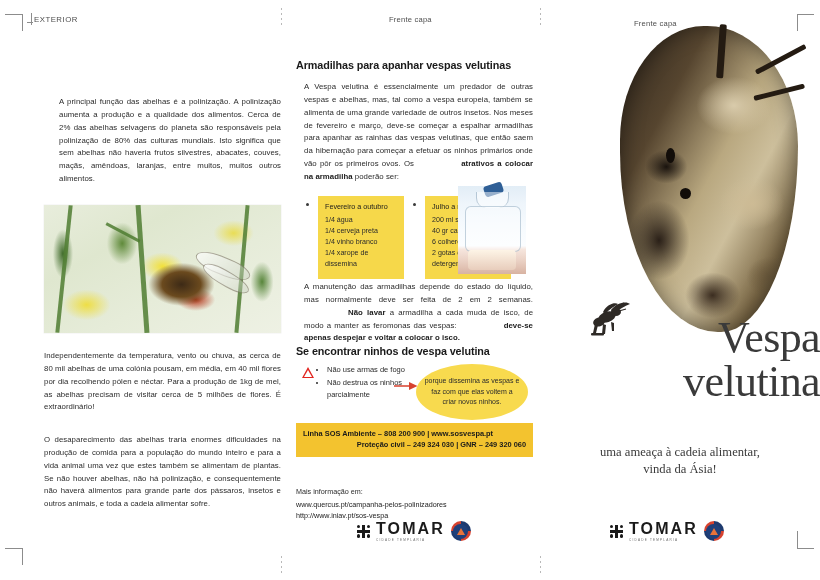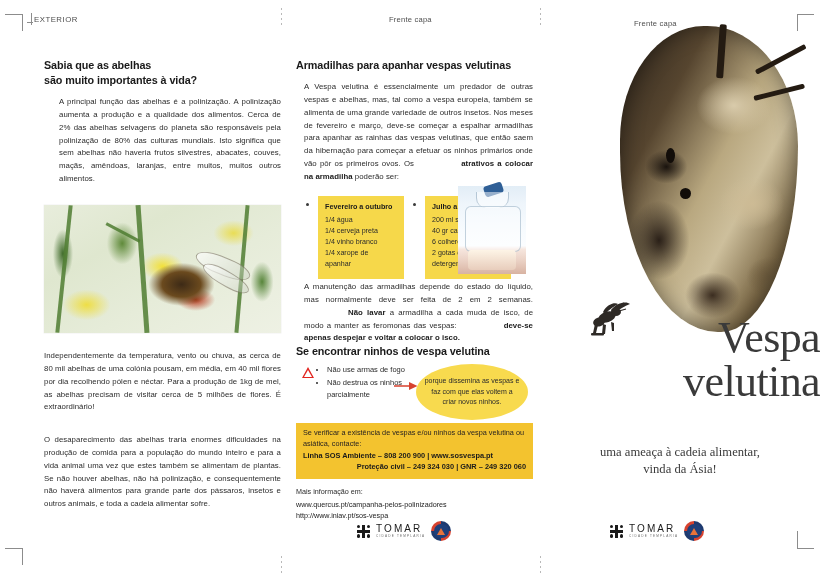--- a/index.html
+++ b/index.html
@@ -56,21 +56,21 @@
     border:.5px solid rgba(90,80,60,.45);
   }
 
   
   #panel-verso{position:absolute;left:292px;top:0;width:245px;height:580px;}
 
   .recipe-row{position:absolute;display:flex;gap:9px;align-items:flex-start;}
   .recipe-card{
     background:#f6d84a;width:86px;padding:6px 7px 9px 7px;box-sizing:border-box;
   }
-  .recipe-card .rc-title{font-size:7.2px;font-weight:bold;line-height:1.35;margin-bottom:3px;color:#1a1a1a;}
+  .recipe-card .rc-title{font-size:7.2px;font-weight:normal;line-height:1.35;margin-bottom:3px;color:#1a1a1a;}
   .recipe-card .rc-line{font-size:7.1px;line-height:1.55;color:#2b2b2b;}
   .bullet-dot{
     width:3px;height:3px;background:#3a3a3a;border-radius:50%;
     margin-top:7px;flex:none;
   }
 
   #bottle-photo{
     position:absolute;left:458px;top:186px;width:68px;height:88px;
     background:
       linear-gradient(180deg,#e2edf6 0%,#eef5fb 20%,#f7fbfe 50%,#fbfdff 68%,
@@ -136,21 +136,21 @@
   .cross-icon{width:13px;height:13px;position:relative;flex:none;}
   .cross-icon i{position:absolute;background:#1a1a1a;}
   .cross-icon .cv{left:5px;top:0;width:3px;height:13px;}
   .cross-icon .ch{left:0;top:5px;width:13px;height:3px;}
   .cross-icon .d1,.cross-icon .d2,.cross-icon .d3,.cross-icon .d4{
     width:3.4px;height:3.4px;border-radius:50%;
   }
   .cross-icon .d1{left:0;top:0}.cross-icon .d2{right:0;top:0}
   .cross-icon .d3{left:0;bottom:0}.cross-icon .d4{right:0;bottom:0}
   .logo-word{display:flex;flex-direction:column;line-height:1;}
-  .logo-word .w1{font-size:10px;font-weight:normal;letter-spacing:2.1px;color:#1a1a1a;}
+  .logo-word .w1{font-size:16px;font-weight:bold;letter-spacing:2.1px;color:#1a1a1a;}
   .logo-word .w2{font-size:3.1px;letter-spacing:1.2px;color:#6d6d6d;margin-top:1.6px;}
   .pc-badge{width:20px;height:20px;border-radius:50%;position:relative;flex:none;
     background:conic-gradient(#1e3a6e 0 25%,#d7422f 0 50%,#1e3a6e 0 75%,#d7422f 0 100%);}
   .pc-badge .inner{position:absolute;left:2.6px;top:2.6px;right:2.6px;bottom:2.6px;
     border-radius:50%;background:#1f3f7a;display:flex;align-items:center;justify-content:center;}
   .pc-badge .tri{width:0;height:0;border-left:4.2px solid transparent;
     border-right:4.2px solid transparent;border-bottom:7.2px solid #e8733a;}
 
   
   #panel-frente{position:absolute;left:540px;top:0;width:280px;height:580px;}
@@ -232,24 +232,20 @@
   </div>
 
   <div class="plabel exterior" style="left:34px;top:15px;">EXTERIOR</div>
   <div style="position:absolute;left:27px;top:22px;width:6px;height:1px;background:#8c8c8c;"></div>
   <div style="position:absolute;left:31px;top:13px;width:1px;height:12px;background:#8c8c8c;"></div>
   <div class="plabel" style="left:389px;top:15px;">Frente capa</div>
   <div class="plabel" style="left:634px;top:19px;">Frente capa</div>
 
   <div id="panel-exterior">
 
-    <div class="h2" style="position:absolute;left:44px;top:58px;width:240px;">
-      <div>Sabia que as abelhas</div>
-      <div>são muito importantes à vida?</div>
-    </div>
 
     <p class="body" style="position:absolute;left:59px;top:96px;width:222px;margin:0;">A principal função das abelhas é a polinização. A polinização aumenta a produção e a qualidade dos alimentos. Cerca de 2% das abelhas selvagens do planeta são responsáveis pela polinização de 80% das culturas mundiais. Isto significa que sem abelhas não haveria frutos silvestres, abacates, couves, maçãs, amêndoas, laranjas, entre muitos, muitos outros alimentos.</p>
 
     <div id="bee-photo">
       <i class="stem" style="left:18px;top:0;width:4px;height:128px;transform:rotate(6deg);"></i>
       <i class="stem" style="left:96px;top:0;width:5px;height:128px;transform:rotate(-4deg);"></i>
       <i class="stem" style="left:196px;top:0;width:4px;height:128px;transform:rotate(5deg);"></i>
       <i class="stem" style="left:60px;top:26px;width:38px;height:3px;transform:rotate(28deg);"></i>
       <i class="wing" style="left:150px;top:52px;width:56px;height:16px;transform:rotate(22deg);"></i>
       <i class="wing" style="left:156px;top:66px;width:50px;height:13px;transform:rotate(30deg);"></i>
@@ -267,21 +263,21 @@
     <p class="body" style="position:absolute;left:12px;top:81px;width:229px;margin:0;"><span>A Vespa velutina é essencialmente um predador de outras vespas e abelhas, mas, tal como a vespa europeia, também se alimenta de uma grande variedade de outros insetos. Nos meses de fevereiro e março, deve-se começar a espalhar armadilhas para apanhar as rainhas das vespas velutinas, que então saem da hibernação para começar a efetuar os ninhos primários onde vão pôr os primeiros ovos. Os </span><b>atrativos a colocar na armadilha</b><span> poderão ser:</span></p>
 
     <div class="recipe-row" style="left:14px;top:196px;">
       <div class="bullet-dot"></div>
       <div class="recipe-card">
         <div class="rc-title">Fevereiro a outubro</div>
         <div class="rc-line">1/4 água</div>
         <div class="rc-line">1/4 cerveja preta</div>
         <div class="rc-line">1/4 vinho branco</div>
         <div class="rc-line">1/4 xarope de</div>
-        <div class="rc-line">apanhar</div>
+        <div class="rc-line">dissemina</div>
       </div>
       <div class="bullet-dot"></div>
       <div class="recipe-card">
         <div class="rc-title">Julho a novembro</div>
         <div class="rc-line">200 ml sumo maçã</div>
         <div class="rc-line">40 gr carne</div>
         <div class="rc-line">6 colheres açúcar</div>
         <div class="rc-line">2 gotas de</div>
         <div class="rc-line">detergente loiça</div>
       </div>
@@ -309,21 +305,20 @@
   </div>
 
   <svg id="bubble-arrow" viewBox="0 0 24 10">
     <path d="M0 4.3 L15 4.3 L15 1 L23.5 5 L15 9 L15 5.7 L0 5.7 Z" fill="#d7422f"></path>
   </svg>
   <div id="speech-bubble">
     <span>porque dissemina as vespas e faz com que elas voltem a criar novos ninhos.</span>
   </div>
 
   <div id="contact-box">
-    <div class="c-intro">Se verificar a existência de vespas e/ou ninhos da vespa velutina ou asiática, contacte:</div>
     <div class="c-line">Linha SOS Ambiente – 808 200 900   |   www.sosvespa.pt</div>
     <div class="c-line center">Proteção civil – 249 324 030   |   GNR – 249 320 060</div>
   </div>
 
   <div class="more-label" style="left:296px;top:487px;">Mais informação em:</div>
   <div class="more-links" style="left:296px;top:500px;">
     <div>www.quercus.pt/campanha-pelos-polinizadores</div>
     <div>http://www.iniav.pt/sos-vespa</div>
   </div>
 

